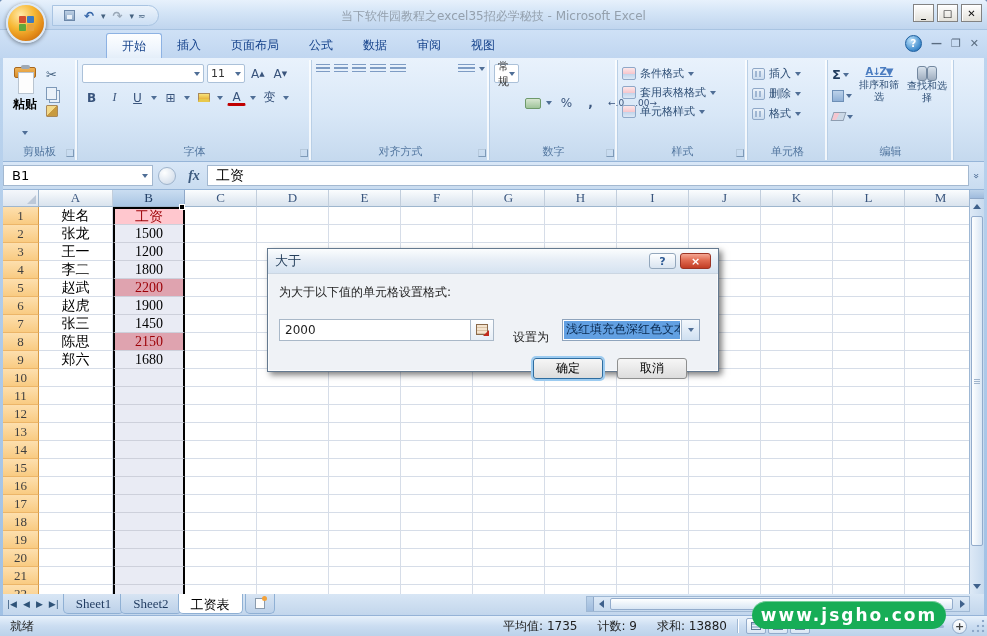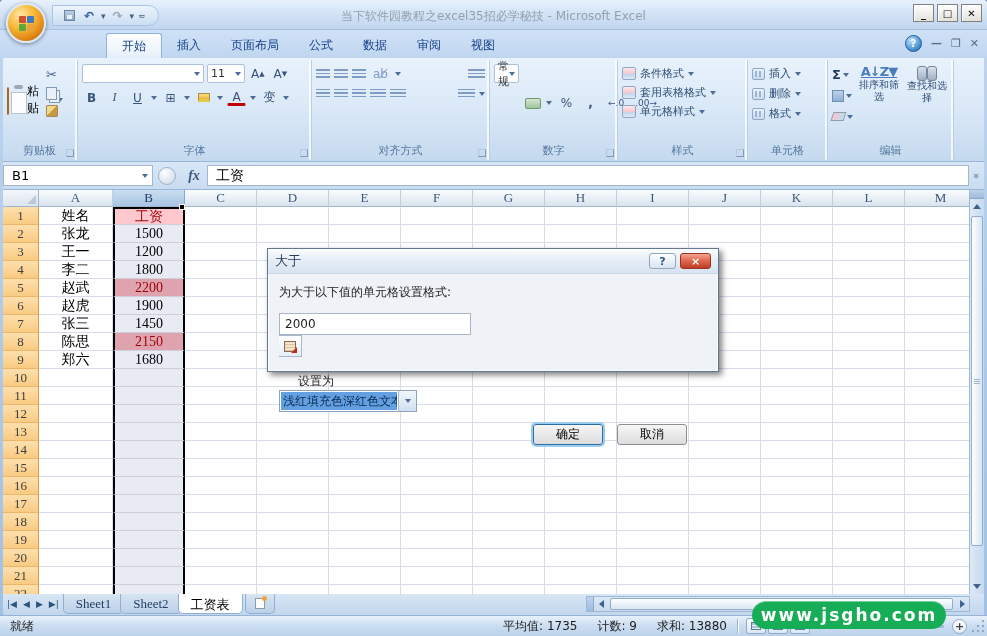--- a/index.html
+++ b/index.html
@@ -24,27 +24,27 @@
   .tabrow{position:absolute;top:30px;left:0;right:0;height:28px;background:linear-gradient(#CFE1F6,#C0D6F0);}
   .rtabs{position:absolute;left:58px;top:3px;display:flex;height:25px;margin-left:48px;}
   .rtab{padding:4px 15px 0 15px;color:#15428B;font-size:12px;cursor:default;}
   .rtab.active{background:linear-gradient(#FDFEFF,#F0F6FD 60%,#E4EEF9);border:1px solid #8DB2E3;border-bottom:none;border-radius:3px 3px 0 0;}
   .ribctl{position:absolute;right:8px;top:35px;display:flex;gap:9px;align-items:center;}
   .helpbtn{width:17px;height:17px;border-radius:50%;background:radial-gradient(circle at 35% 30%,#BFE3FB,#3E8ACB 70%,#2364A5);border:1px solid #1C5E9E;color:#fff;font-weight:bold;font-size:10px;display:flex;align-items:center;justify-content:center;}
   .wwb{color:#5A6C80;font-size:11px;font-weight:bold;}
   
   .ribbon{position:absolute;top:58px;left:0;right:0;height:104px;background:linear-gradient(#E9F2FC,#D8E7F7 55%,#C5D9EE);border-bottom:1px solid #96B5D8;display:flex;padding:2px 0 0 2px;}
   .rgroup{position:relative;height:100px;border-right:1px solid #B9CFE6;box-shadow:inset -2px 0 0 rgba(255,255,255,.75);padding:4px 4px 18px 4px;}
-  .glabel{position:absolute;left:0;right:0;bottom:2px;height:13px;text-align:center;color:#52769F;font-size:11px;line-height:13px;font-family:Liberation Mono, monospace;}
+  .glabel{position:absolute;left:0;right:0;bottom:2px;height:13px;text-align:center;color:#52769F;font-size:11px;line-height:13px;}
   .launcher{position:absolute;right:3px;bottom:3px;width:8px;height:8px;border:1px solid #7E9AB8;border-top-color:#B6C9DC;border-left-color:#B6C9DC;}
   .tri{width:0;height:0;border-left:3px solid transparent;border-right:3px solid transparent;border-top:4px solid #4F6E96;display:inline-block;}
   .combo{background:#fff;border:1px solid #ABC1D9;border-radius:2px;height:19px;display:flex;align-items:center;padding:0 3px;font-size:11px;color:#333;}
   .lines{width:14px;height:10px;background:repeating-linear-gradient(to bottom,#7E9CC4 0 1.5px,transparent 1.5px 3.5px);}
   .g-clip{width:76px;display:flex;gap:2px;}
-  .paste-big{width:38px;height:72px;display:flex;flex-direction:row;align-items:center;justify-content:flex-start;gap:18px;border:1px solid transparent;}
+  .paste-big{width:38px;height:72px;display:flex;flex-direction:column;align-items:center;justify-content:flex-start;gap:18px;border:1px solid transparent;font-weight:bold;}
   .clipicon{width:22px;height:28px;background:linear-gradient(#EFB357,#D98E2B);border:1px solid #A8671D;border-radius:2px;position:relative;margin-top:2px;}
   .clipicon::before{content:"";position:absolute;left:3px;top:4px;width:14px;height:20px;background:#FDFDFD;border:1px solid #B9C4D0;}
   .clipicon::after{content:"";position:absolute;left:6px;top:-3px;width:9px;height:4px;background:#9FA9B4;border-radius:2px;}
   .clipcol{display:flex;flex-direction:column;gap:5px;padding-top:3px;}
   .scissors{font-size:13px;color:#44617F;}
   .copyic{width:11px;height:13px;background:#EAF1F9;border:1px solid #7E99B8;box-shadow:3px 3px 0 -1px #EAF1F9,3px 3px 0 0 #7E99B8;}
   .brush{width:12px;height:12px;background:linear-gradient(135deg,#F3D98A 45%,#C89A3F 46%);border:1px solid #A8885B;border-radius:1px;}
   .g-font{width:234px;display:flex;flex-direction:column;gap:5px;}
   .fontrow1{display:flex;gap:3px;align-items:center;}
   .fontrow2{display:flex;gap:4px;align-items:center;}
@@ -60,21 +60,21 @@
   .g-cells{width:80px;display:flex;flex-direction:column;gap:5px;padding-top:6px;}
   .cellrow{display:flex;align-items:center;gap:4px;font-size:11px;color:#2E4E75;white-space:nowrap;}
   .cellic{width:13px;height:12px;border:1px solid #8FA8C8;background:linear-gradient(#EAF1F9,#CBDCEF);border-radius:2px;flex:none;position:relative;}
   .cellic::after{content:"";position:absolute;inset:2px;background:repeating-linear-gradient(to right,#9FB6D2 0 2px,transparent 2px 4px);}
   .g-edit{width:126px;display:flex;gap:4px;}
   .editcol{display:flex;flex-direction:column;gap:4px;padding-top:2px;}
   .sigbtn{height:17px;display:flex;align-items:center;gap:2px;font-size:13px;font-weight:bold;color:#1F3A5C;}
   .fillic{width:12px;height:12px;background:linear-gradient(#BCD2EA,#8FB0D6);border:1px solid #6D8FB6;}
   .eraseic{width:13px;height:9px;background:linear-gradient(100deg,#F4C6D0 45%,#CBD8E6 46%);border:1px solid #8E9DB0;transform:skewX(-18deg);}
   .bigbtn{width:44px;display:flex;flex-direction:column;align-items:center;gap:1px;padding-top:2px;color:#2E4E75;font-size:10px;text-align:center;line-height:12px;}
-  .sortic{font-size:13px;font-weight:bold;color:#4A7CC0;letter-spacing:-1px;text-decoration:underline;}
+  .sortic{font-size:10px;font-weight:bold;color:#4A7CC0;letter-spacing:-1px;text-decoration:underline;}
   .binoc{width:20px;height:13px;position:relative;}
   .binoc::before,.binoc::after{content:"";position:absolute;top:0;width:8px;height:13px;background:linear-gradient(#D8E2EC,#9FAEC0);border:1px solid #7388A0;border-radius:3px;}
   .binoc::before{left:0;} .binoc::after{right:0;}
   
   .frow{position:absolute;top:162px;left:0;right:0;height:28px;background:linear-gradient(#D9E7F7,#C9DCF0);border-bottom:1px solid #96B5D8;display:flex;align-items:center;padding:0 3px;}
   .namebox{width:150px;height:21px;background:#fff;border:1px solid #A3B8D0;display:flex;align-items:center;padding:0 4px 0 8px;font-family:"Liberation Serif","DejaVu Serif",serif;font-size:13px;color:#000;}
   .namebox .tri{margin-left:auto;}
   .bead{width:18px;height:18px;border-radius:50%;background:radial-gradient(circle at 35% 30%,#FEFFFF,#C9D6E6);border:1px solid #9FB4CC;margin:0 5px;flex:none;}
   .fxbtn{width:26px;height:21px;display:flex;align-items:center;justify-content:center;font-style:italic;font-family:"Liberation Serif","DejaVu Serif",serif;color:#3C5A7E;font-weight:bold;font-size:14px;}
   .fbar{flex:1;height:21px;background:#fff;border:1px solid #A3B8D0;display:flex;align-items:center;padding-left:8px;font-family:"Liberation Serif","DejaVu Serif",serif;font-size:14px;color:#000;}
@@ -143,21 +143,21 @@
     radial-gradient(circle at 1px 11px,#8FA8C8 1.2px,transparent 1.6px),
     radial-gradient(circle at 6px 6px,#8FA8C8 1.2px,transparent 1.6px);}
   
   .dialog{position:absolute;left:267px;top:248px;width:452px;height:124px;z-index:50;background:#EFF2F6;border:1px solid #64798F;box-shadow:3px 3px 6px rgba(0,0,0,.5),inset 0 0 0 1px rgba(255,255,255,.65);}
   .dtitle{height:25px;background:linear-gradient(#FBFDFE,#E7EEF6 45%,#D6E3F1);border-bottom:1px solid #CBD6E2;display:flex;align-items:center;padding:0 7px;color:#26405C;font-size:13px;}
   .dbtns{margin-left:auto;display:flex;gap:4px;}
   .dhelp{width:27px;height:16px;border-radius:3px;background:linear-gradient(#FDFEFF,#D9E4F0);border:1px solid #93A7BC;color:#2E5A94;font-weight:bold;font-size:11px;display:flex;align-items:center;justify-content:center;}
   .dclose{width:31px;height:16px;border-radius:3px;background:linear-gradient(#F4A693,#E06A50 45%,#C13C24);border:1px solid #9C3425;color:#fff;font-weight:bold;font-size:11px;display:flex;align-items:center;justify-content:center;}
   .dbody{padding:9px 11px 0 11px;font-size:12px;color:#1E1E1E;}
   .dprompt{margin:1px 0 12px 0;}
-  .drow{display:flex;align-items:flex-start;flex-direction:column;}
+  .drow{display:flex;align-items:center;}
   .dinput{width:192px;height:22px;border:1px solid #A9B8C8;background:#fff;display:flex;align-items:center;padding:0 5px;font-size:12px;}
   .dpicker{width:23px;height:22px;border:1px solid #A9B8C8;border-left:none;background:linear-gradient(#FDFEFF,#E6EEF6);display:flex;align-items:center;justify-content:center;}
   .pickic{width:12px;height:11px;border:1px solid #8A6A4A;background:repeating-linear-gradient(to bottom,#F3E3CE 0 2px,#D9C3A6 2px 3px);position:relative;}
   .pickic::after{content:"";position:absolute;right:-2px;bottom:-2px;width:0;height:0;border-left:6px solid transparent;border-bottom:6px solid #C22A1C;}
   .dsetlabel{margin:16px 13px 0 19px;white-space:nowrap;}
   .dcombo{width:138px;height:22px;border:1px solid #8FA4BC;background:#fff;display:flex;align-items:center;}
   .seltext{flex:1;height:18px;margin:1px;background:#62A0E2;color:#0A2A50;font-size:12px;padding:0 2px;display:flex;align-items:center;white-space:nowrap;overflow:hidden;}
   .ddbtn{width:18px;height:20px;background:linear-gradient(#F2F7FC,#CFE0F1);border-left:1px solid #A7BACE;display:flex;align-items:center;justify-content:center;}
   .dfoot{display:flex;justify-content:flex-end;gap:14px;padding:12px 20px 0 0;}
   .dbtn{width:70px;height:21px;font-size:12px;background:linear-gradient(#F6F6F6,#EBEBEB 45%,#DCDCDC);border:1px solid #8E8F8F;border-radius:3px;display:flex;align-items:center;justify-content:center;color:#000;}
@@ -260,29 +260,20 @@
         <div class="fbtn" style="border-bottom:3px solid #C00000;height:17px">A</div>
         <span class="tri"></span>
         <div class="fbtn">变</div>
         <span class="tri"></span>
       </div>
       <div class="glabel">字体</div>
       <div class="launcher"></div>
     </div>
 
     <div class="rgroup g-align">
-      <div class="alrow">
-        <span class="lines"></span>
-        <span class="lines"></span>
-        <span class="lines"></span>
-        <span class="fbtn" style="color:#7E9CC4">ab̸</span>
-          <span class="tri"></span>
-        <span style="flex:1"></span>
-        <span class="lines" style="width:17px"></span>
-      </div>
       <div class="alrow">
         <span class="lines"></span>
         <span class="lines"></span>
         <span class="lines"></span>
         <span class="lines" style="width:16px"></span>
         <span class="lines" style="width:16px"></span>
         <span style="flex:1"></span>
         <span class="lines" style="width:17px"></span>
         <span class="tri"></span>
       </div>

